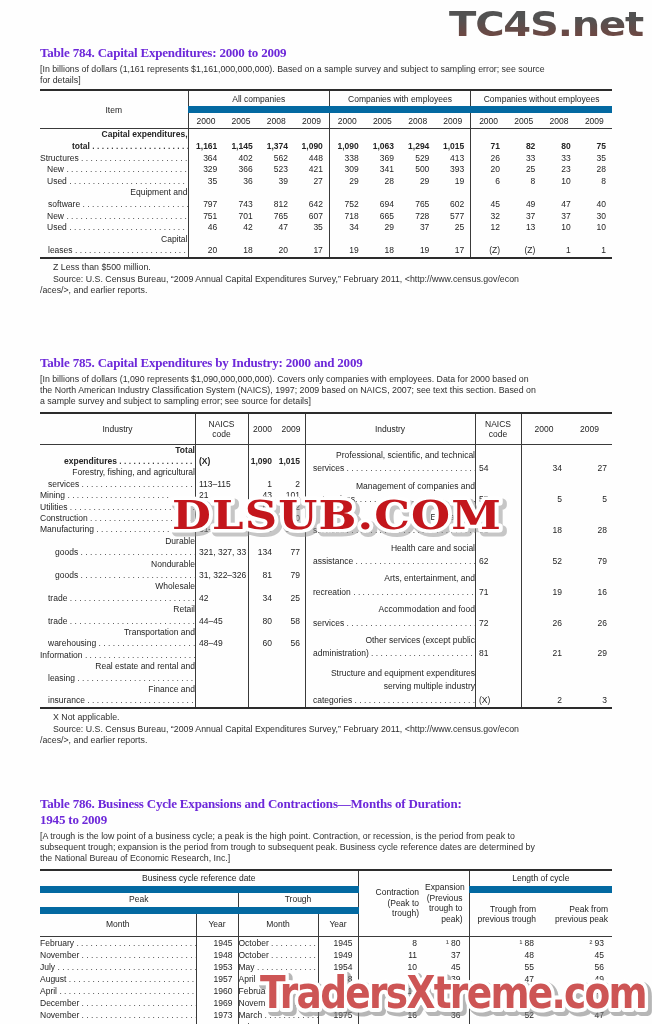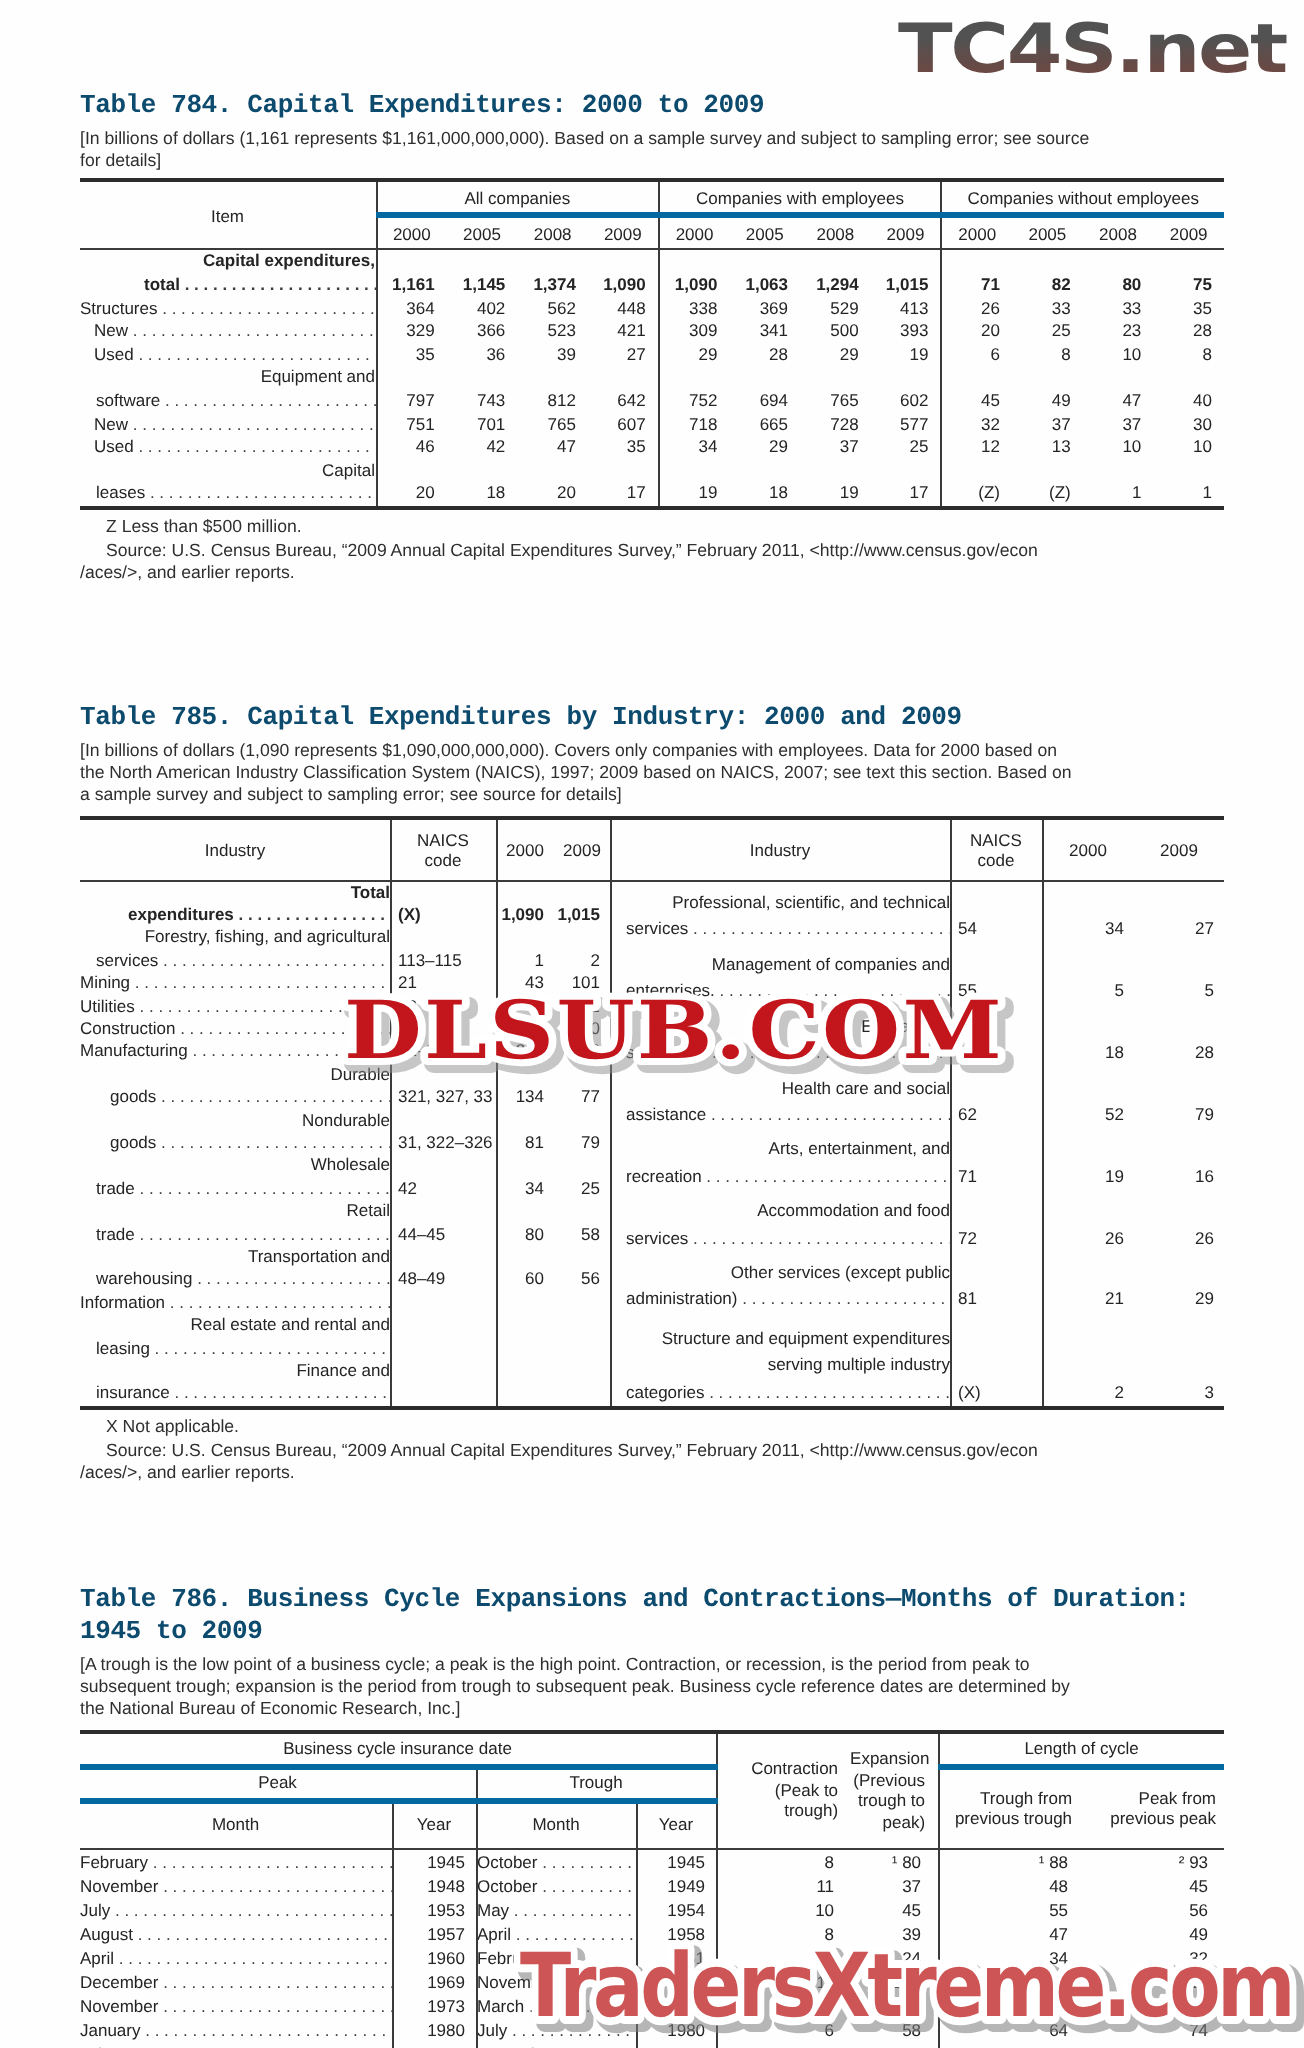--- a/index.html
+++ b/index.html
@@ -1,35 +1,35 @@
 <!DOCTYPE html>
 <html><head>
 <meta charset="utf-8">
 <style>
   html,body{margin:0;padding:0;background:#e9e9e9;}
   .page{position:relative;width:652px;height:1024px;background:#fefefe;overflow:hidden;
         font-family:"Liberation Sans",sans-serif;color:#262626;}
   .content{position:absolute;left:40px;top:0;width:572px;}
 
   
-  .tbl-title{font-family:Liberation Mono, monospace;font-weight:bold;font-size:13px;line-height:16px;color:#0c4a6e;letter-spacing:-0.2px;}
+  .tbl-title{font-family:Liberation Serif, serif;font-weight:bold;font-size:13px;line-height:16px;color:#6d28d9;letter-spacing:-0.2px;}
   .tbl-note{font-size:8.8px;line-height:11.2px;color:#2e2e2e;margin-top:3px;}
   .fnote{font-size:8.8px;line-height:11px;color:#2e2e2e;text-indent:13px;margin-top:3px;}
   .src{font-size:8.8px;line-height:11px;color:#2e2e2e;margin-top:1px;}
   .src .l1{display:block;text-indent:13px;}
   .src .l2{display:block;}
 
   
   table{border-collapse:collapse;table-layout:fixed;}
   th,td{padding:0;font-size:8.5px;font-weight:normal;color:#242424;}
   thead th{text-align:center;vertical-align:middle;line-height:10px;}
   td{vertical-align:bottom;line-height:11.6px;}
   td.ar{text-align:right;}
   .gl{border-left:1px solid #3a3a3a;}
-  .bb{border-bottom:3px solid #0369a1;}
+  .bb{border-bottom:7px solid #0369a1;}
   tbody tr:first-child td{border-top:1px solid #3a3a3a;}
   td.lc{overflow:hidden;text-align:right;}
   td.lc .txt{display:block;white-space:pre-wrap;padding-left:8px;text-indent:-8px;}
   td.lc .txt::after{content:"\00a0. . . . . . . . . . . . . . . . . . . . . . . . . . . . . . . . . . . . . . . . . . . . . . . .";white-space:nowrap;color:#3c3c3c;}
 
   
   .t784{width:572px;border-top:2px solid #2c2c2c;border-bottom:2px solid #2c2c2c;margin-top:3px;}
   .t784 thead th{height:15px;}
   .t784 td.ar{padding-right:6px;}
   .t784 tr.total td{font-weight:bold;}
@@ -535,21 +535,21 @@
             <col style="width:42px">
             <col style="width:80px">
             <col style="width:40px">
           <col style="width:67px">
             <col style="width:44px">
             <col style="width:73px">
             <col style="width:70px">
         </colgroup>
         <thead>
           <tr>
-            <th colspan="4" class="bb" style="height:15px">Business cycle insurance date</th>
+            <th colspan="4" class="bb" style="height:15px">Business cycle reference date</th>
             <th rowspan="3" class="gl hr" style="white-space:normal">Contraction (Peak to trough)</th>
             <th rowspan="3" class="hr" style="white-space:normal">Expansion (Previous trough to peak)</th>
             <th colspan="2" class="gl bb">Length of cycle</th>
           </tr>
           <tr>
             <th colspan="2" class="bb" style="height:14px">Peak</th>
             <th colspan="2" class="gl bb">Trough</th>
             <th rowspan="2" class="gl hr" style="white-space:normal">Trough from previous trough</th>
             <th rowspan="2" class="hr" style="white-space:normal;padding-right:4px">Peak from previous peak</th>
           </tr>

